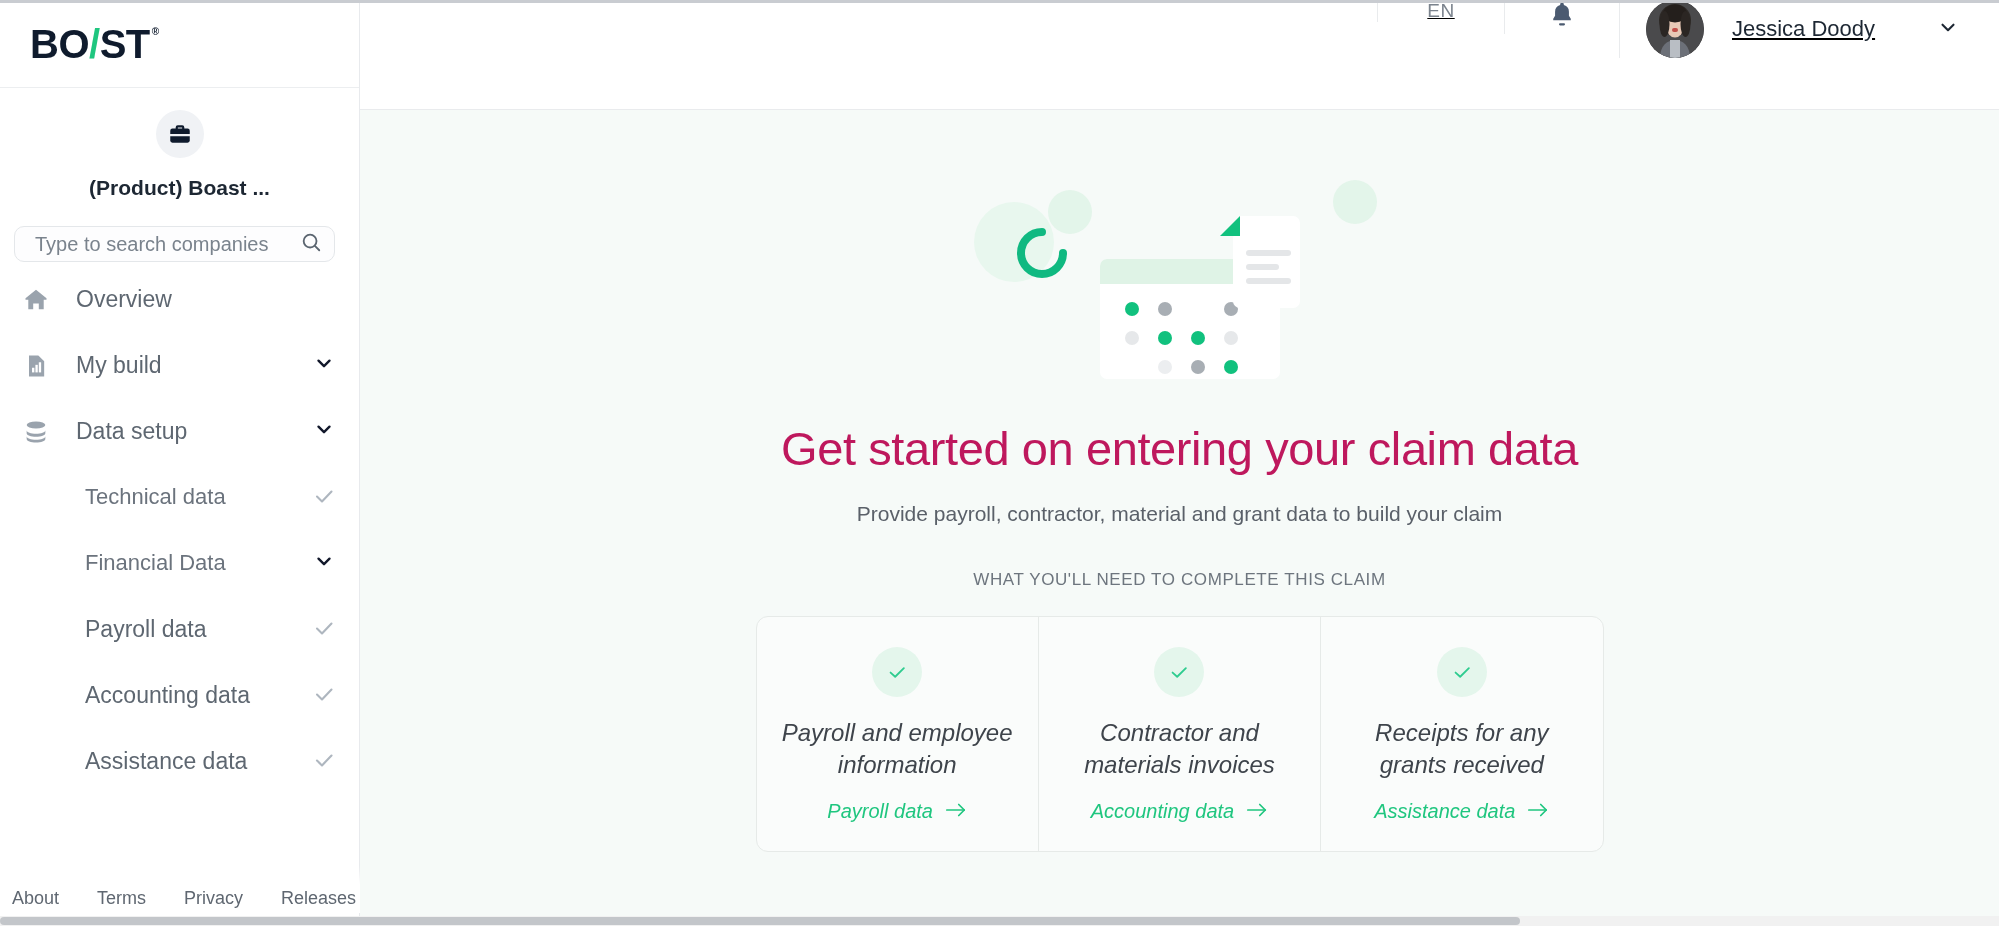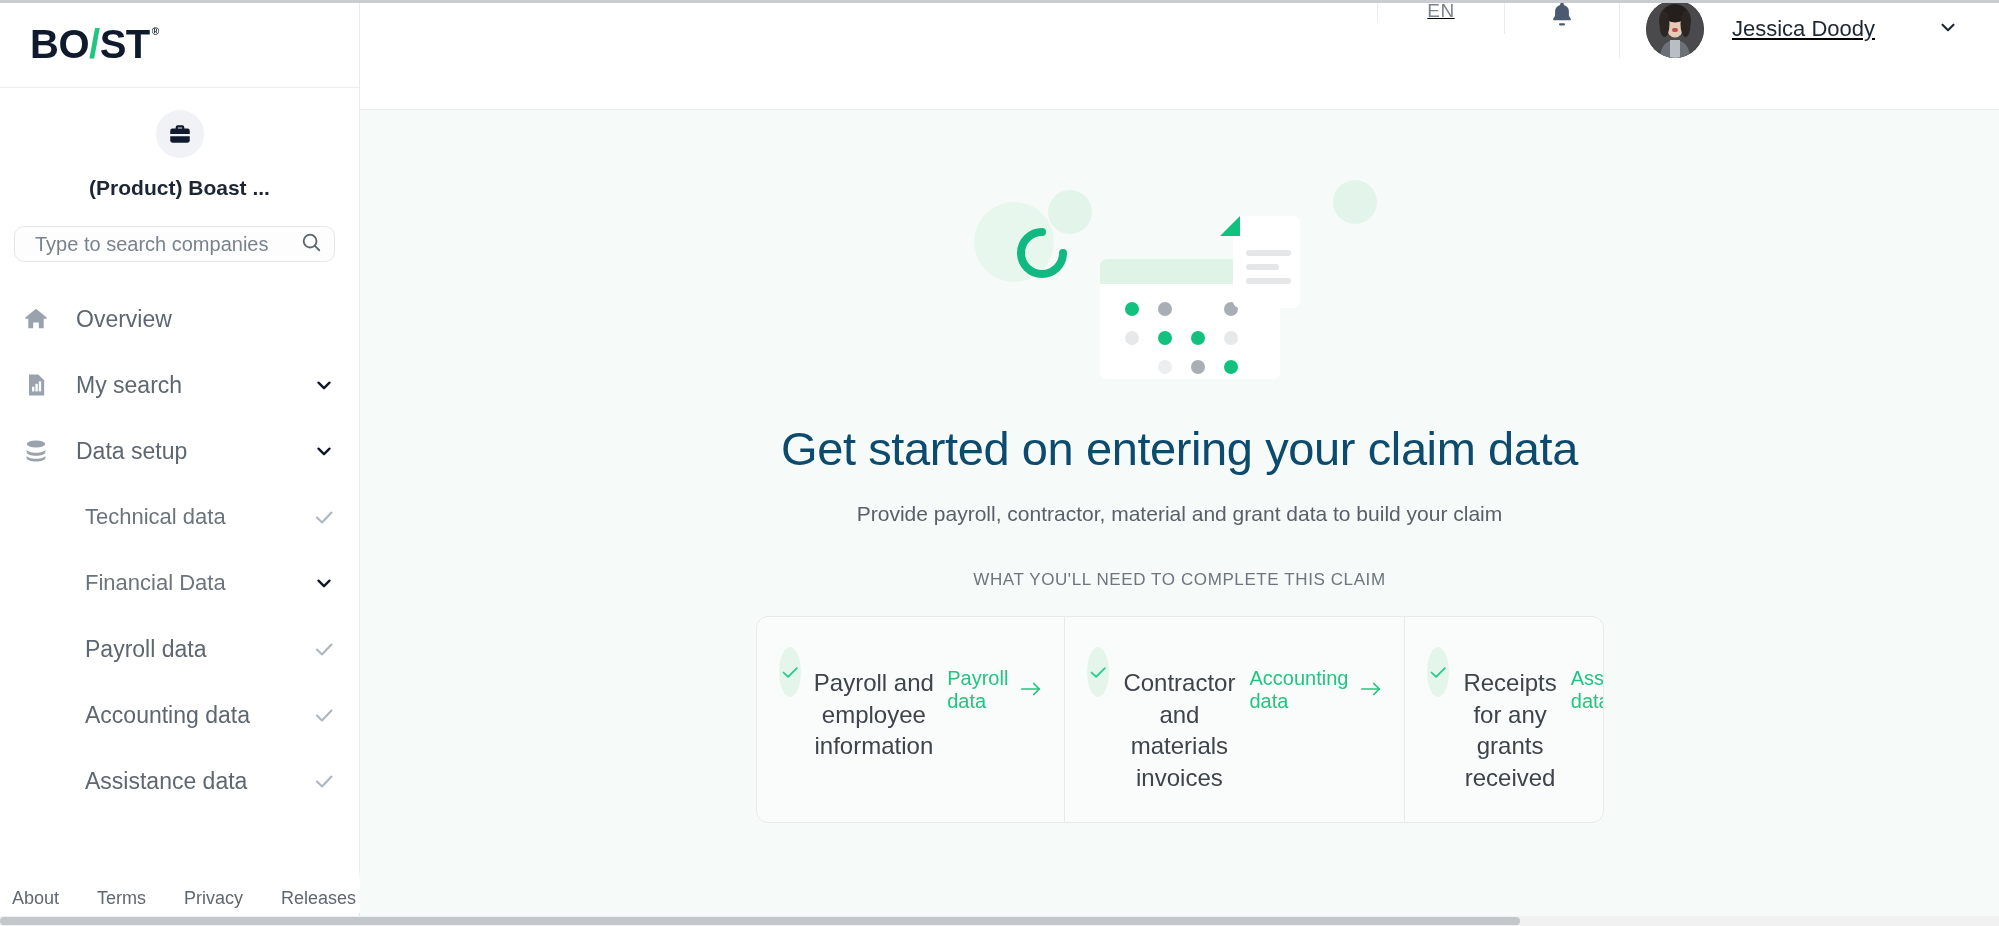--- a/index.html
+++ b/index.html
@@ -119,21 +119,21 @@
     font-size: 20px;
     color: #5b6570;
   }
   .search-input::placeholder { color: #7a838d; }
 
   
   .nav { margin-top: 24px; }
 
   .nav-item {
     display: flex;
-    align-items: center;
+    align-items: flex-start;
     height: 66px;
     padding-left: 22px;
     padding-right: 22px;
     cursor: pointer;
     position: relative;
   }
   .nav-icon {
     width: 34px;
     flex: 0 0 34px;
     display: flex;
@@ -256,21 +256,21 @@
     margin-top: 62px;
     width: 460px;
     height: 215px;
     position: relative;
   }
 
   .page-title {
     margin-top: 34px;
     font-size: 47px;
     font-weight: 400;
-    color: #0c4a6e;
+    color: #be185d;
     letter-spacing: -0.4px;
     text-align: center;
   }
   .page-sub {
     margin-top: 26px;
     font-size: 21px;
     color: #5a6069;
     text-align: center;
   }
   .need-label {
@@ -288,24 +288,25 @@
     border: 1px solid #e6eae8;
     border-radius: 12px;
     background: #fafcfb;
     display: flex;
     overflow: hidden;
   }
   .card {
     flex: 1;
     padding: 30px 22px 28px 22px;
     display: flex;
-    flex-direction: row;
-    align-items: flex-start;
+    flex-direction: column;
+    align-items: center;
     border-right: 1px solid #e6eae8;
     cursor: pointer;
+    font-style: italic;
   }
   .card:last-child { border-right: none; }
   .card-badge {
     width: 50px; height: 50px;
     border-radius: 50%;
     background: #e4f6ec;
     display: flex;
     align-items: center;
     justify-content: center;
   }
@@ -395,21 +396,21 @@
 
       <div class="nav-item">
         <span class="nav-icon">
           <svg width="28" height="28" viewBox="0 0 24 24">
             <path d="M6 3h8l5 5v13H6z" fill="#9aa3ad"></path>
             <rect x="8.6" y="13.5" width="2" height="4" fill="#ffffff"></rect>
             <rect x="11.5" y="11" width="2" height="6.5" fill="#ffffff"></rect>
             <rect x="14.4" y="8.8" width="2" height="8.7" fill="#ffffff"></rect>
           </svg>
         </span>
-        <span class="nav-label">My search</span>
+        <span class="nav-label">My build</span>
         <span class="trail">
           <svg width="22" height="22" viewBox="0 0 24 24" fill="none" stroke="#12182b" stroke-width="2.6" stroke-linecap="round" stroke-linejoin="round">
             <polyline points="6,9.5 12,15.5 18,9.5"></polyline>
           </svg>
         </span>
       </div>
 
       <div class="nav-item">
         <span class="nav-icon">
           <svg width="28" height="28" viewBox="0 0 24 24" fill="#9aa3ad">

